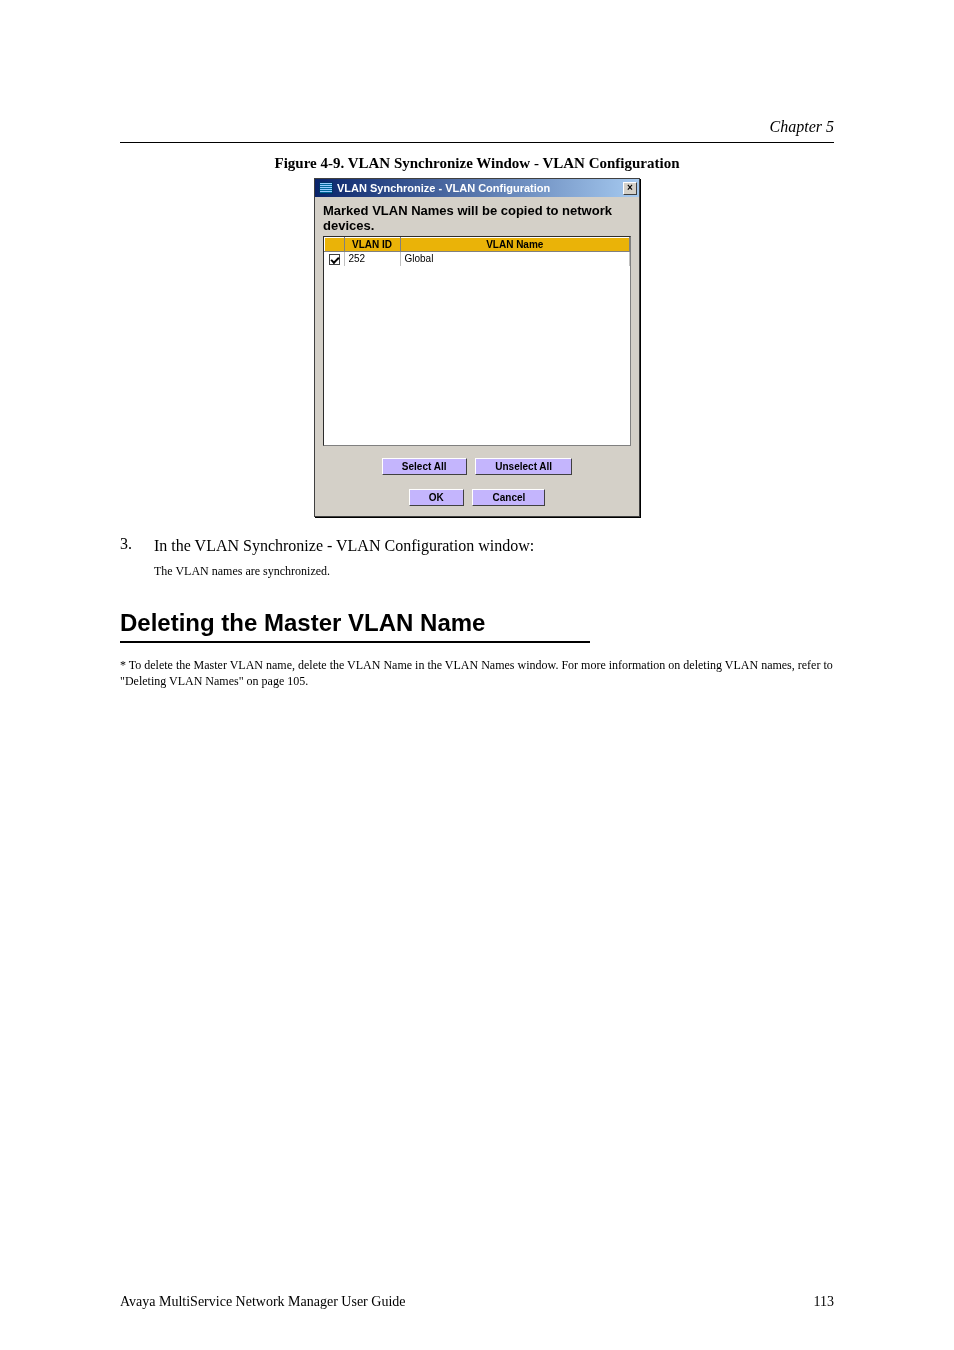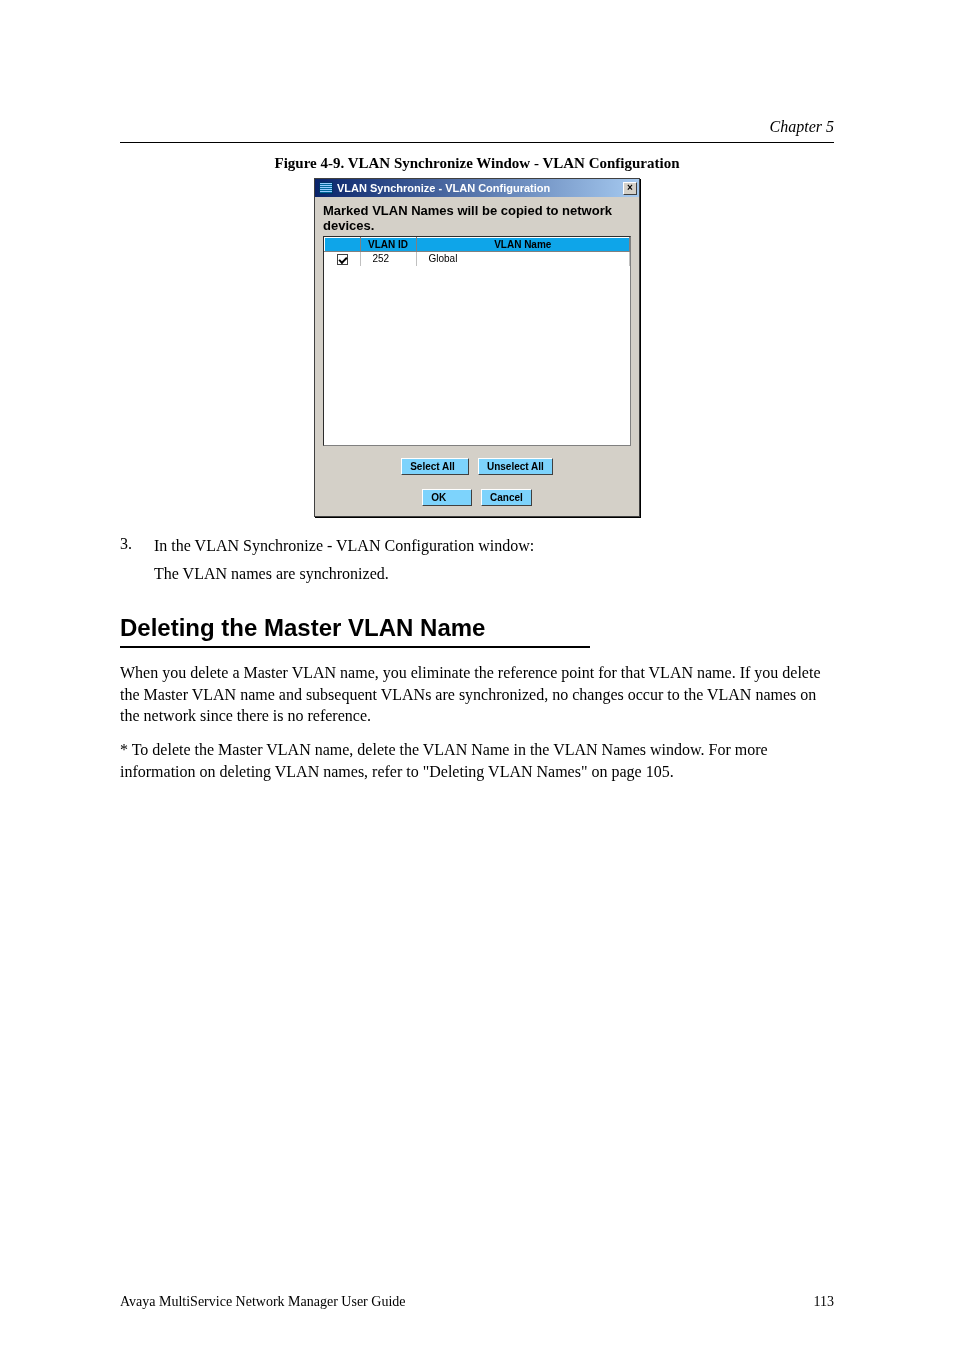--- a/index.html
+++ b/index.html
@@ -55,34 +55,34 @@
   .dlg-body { padding: 6px 8px 8px 8px; }
   .dlg-instruction { font-weight: bold; font-size: 13px; margin-bottom: 3px; }
 
   .dlg-table {
     width: 100%;
     border-collapse: collapse;
     background: #fff;
     border: 1px solid #808080;
   }
   .dlg-table th {
-    background: #0ea5e9;
+    background: #eab308;
     border: 1px solid #808080;
     border-top-color: #fff;
     border-left-color: #fff;
     font-size: 10px;
     font-weight: bold;
     padding: 1px 4px;
     text-align: center;
   }
   .dlg-table th.chk-col { width: 16px; }
   .dlg-table th.id-col { width: 56px; }
   .dlg-table td {
     font-size: 10px;
-    padding: 1px 12px;
+    padding: 1px 4px;
     border-right: 1px solid #c0c0c0;
     vertical-align: top;
   }
   .dlg-table td.chk-cell { text-align: center; }
 
   .dlg-table-wrap {
     height: 210px;
     border: 1px inset #808080;
     background: #fff;
     overflow: hidden;
@@ -104,30 +104,30 @@
     width: 6px; height: 3px;
     border-left: 2px solid #000;
     border-bottom: 2px solid #000;
     transform: rotate(-45deg);
   }
 
   .dlg-btnrow { text-align: center; margin-top: 10px; }
   .dlg-btn {
     display: inline-block;
     min-width: 68px;
-    padding: 2px 8px;
+    padding: 2px 19px;
     margin: 2px 3px;
-    background: #7dd3fc;
+    background: #c4b5fd;
     border: 1px solid #fff;
     border-right-color: #404040;
     border-bottom-color: #404040;
     font-family: Tahoma, sans-serif;
     font-size: 10px;
     font-weight: bold;
-    text-align: left;
+    text-align: center;
     cursor: default;
   }
 
   
   .step-row { display: flex; font-size: 16px; margin: 14px 0 6px 0; }
   .step-num { width: 34px; flex: none; }
   .step-text { flex: 1; line-height: 1.35; }
 
   ul.bullets { list-style: none; margin: 4px 0 10px 60px; }
   ul.bullets li { position: relative; padding-left: 18px; font-size: 16px; line-height: 1.45; margin-bottom: 2px; }
@@ -141,21 +141,21 @@
   }
 
   h2.section {
     font-family: Arial, Helvetica, sans-serif;
     font-size: 24px;
     font-weight: bold;
     margin: 30px 0 4px 0;
   }
   .section-underline { border-top: 2px solid #000; width: 470px; margin-bottom: 14px; }
 
-  p.body { font-size: 16px; line-height: 1.35; margin-bottom: 12px; }
+  p.body { font-size: 12px; line-height: 1.35; margin-bottom: 12px; }
   p.indent { margin-left: 34px; }
 
   .footer { position: absolute; bottom: 40px; left: 120px; right: 120px; display: flex; justify-content: space-between; font-size: 14px; }
 
 </style>
 </head>
 <body>
 
 <div class="page">
   <div class="header-right">Chapter 5</div>
@@ -212,20 +212,19 @@
     <div class="step-num">3.</div>
     <div class="step-text">In the VLAN Synchronize - VLAN Configuration window:</div>
   </div>
 
 
   <p class="body indent">The VLAN names are synchronized.</p>
 
   <h2 class="section">Deleting the Master VLAN Name</h2>
   <div class="section-underline"></div>
 
-  <p class="body">When you delete a Master VLAN name, you eliminate the reference point for that VLAN name. If you delete the Master VLAN name and subsequent VLANs are synchronized, no changes occur to the VLAN names on the network since there is no reference.</p>
   <p class="body">* To delete the Master VLAN name, delete the VLAN Name in the VLAN Names window. For more information on deleting VLAN names, refer to "Deleting VLAN Names" on page 105.</p>
 
   <div class="footer">
     <span>Avaya MultiService Network Manager User Guide</span>
     <span>113</span>
   </div>
 </div>
 
 </body></html>

